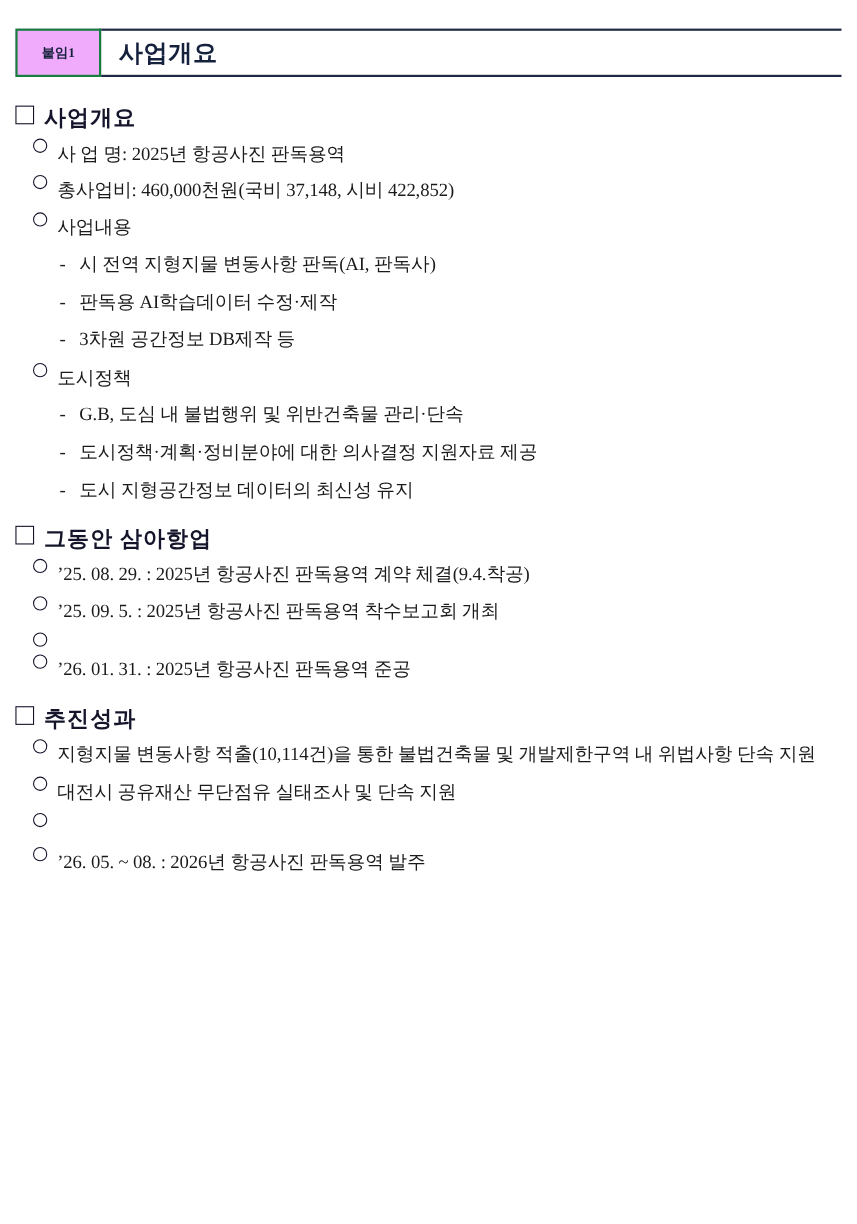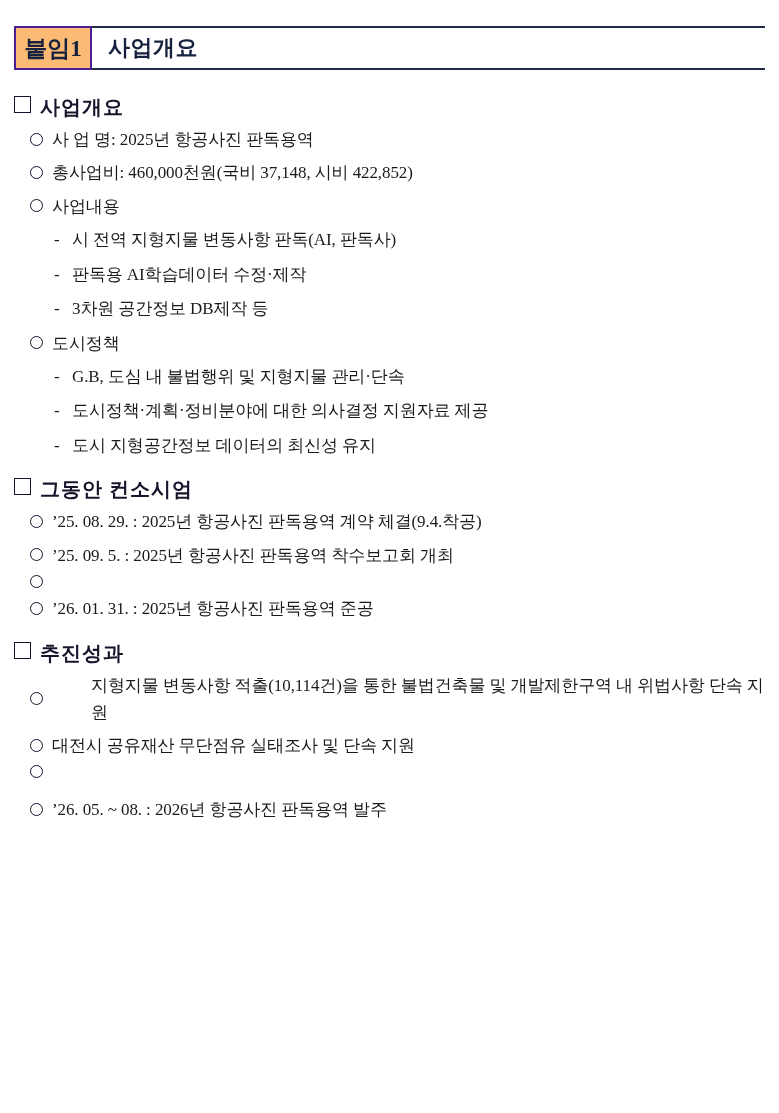--- a/index.html
+++ b/index.html
@@ -25,27 +25,27 @@
 
   
   .doc-header {
     position: relative;
     margin: 26px 14px 0 14px;
     height: 44px;
     display: flex;
     align-items: stretch;
   }
   .attach-badge {
-    border: 2px solid #4c1d95;
-    background: #fdba74;
+    border: 2px solid #15803d;
+    background: #f0abfc;
     min-width: 78px;
     display: flex;
     align-items: center;
     justify-content: center;
-    font-size: 23px;
+    font-size: 12px;
     font-weight: bold;
     letter-spacing: 0px;
     color: #16213e;
     padding: 0 8px;
     box-sizing: border-box;
     z-index: 2;
   }
   .header-title-wrap {
     flex: 1;
     border-top: 2px solid #1f2a44;
@@ -98,21 +98,21 @@
     letter-spacing: 1px;
   }
 
   ul.items {
     list-style: none;
     margin: 0;
     padding: 0;
   }
   li.item {
     display: flex;
-    align-items: center;
+    align-items: flex-start;
     font-size: 17px;
     line-height: 1.55;
     margin: 0 0 7px 0;
     padding-left: 18px;
   }
   li.item .circle-mark {
     display: inline-block;
     width: 11px;
     height: 11px;
     border: 1.6px solid #14142b;
@@ -145,21 +145,20 @@
     margin-right: 7px;
     flex: 0 0 auto;
     text-align: left;
   }
   li.sub-item .txt {
     letter-spacing: -0.1px;
   }
 
   .small-item {
     font-size: 16.5px;
-    gap: 39px;
   }
   .tight { margin-bottom: 5px; }
 </style>
 </head>
 <body>
 
 <div class="page">
 
   <div class="doc-header">
     <div class="attach-badge">붙임1</div>
@@ -205,37 +204,37 @@
       </ul>
       <ul class="items">
         <li class="item tight">
           <span class="circle-mark"></span>
           <span class="txt">도시정책</span>
         </li>
       </ul>
       <ul class="sub-items">
         <li class="sub-item">
           <span class="dash-mark">-</span>
-          <span class="txt">G.B, 도심 내 불법행위 및 지형지물 관리·단속</span>
+          <span class="txt">G.B, 도심 내 불법행위 및 위반건축물 관리·단속</span>
         </li>
         <li class="sub-item">
           <span class="dash-mark">-</span>
           <span class="txt">도시정책·계획·정비분야에 대한 의사결정 지원자료 제공</span>
         </li>
         <li class="sub-item">
           <span class="dash-mark">-</span>
           <span class="txt">도시 지형공간정보 데이터의 최신성 유지</span>
         </li>
       </ul>
     </div>
 
     <div class="section">
       <div class="sec-head">
         <span class="box-mark"></span>
-        <span class="sec-title">그동안 컨소시엄</span>
+        <span class="sec-title">그동안 삼아항업</span>
       </div>
       <ul class="items">
         <li class="item">
           <span class="circle-mark"></span>
           <span class="txt">’25. 08. 29. : 2025년 항공사진 판독용역 계약 체결(9.4.착공)</span>
         </li>
         <li class="item">
           <span class="circle-mark"></span>
           <span class="txt">’25. 09. 5. : 2025년 항공사진 판독용역 착수보고회 개최</span>
         </li>

